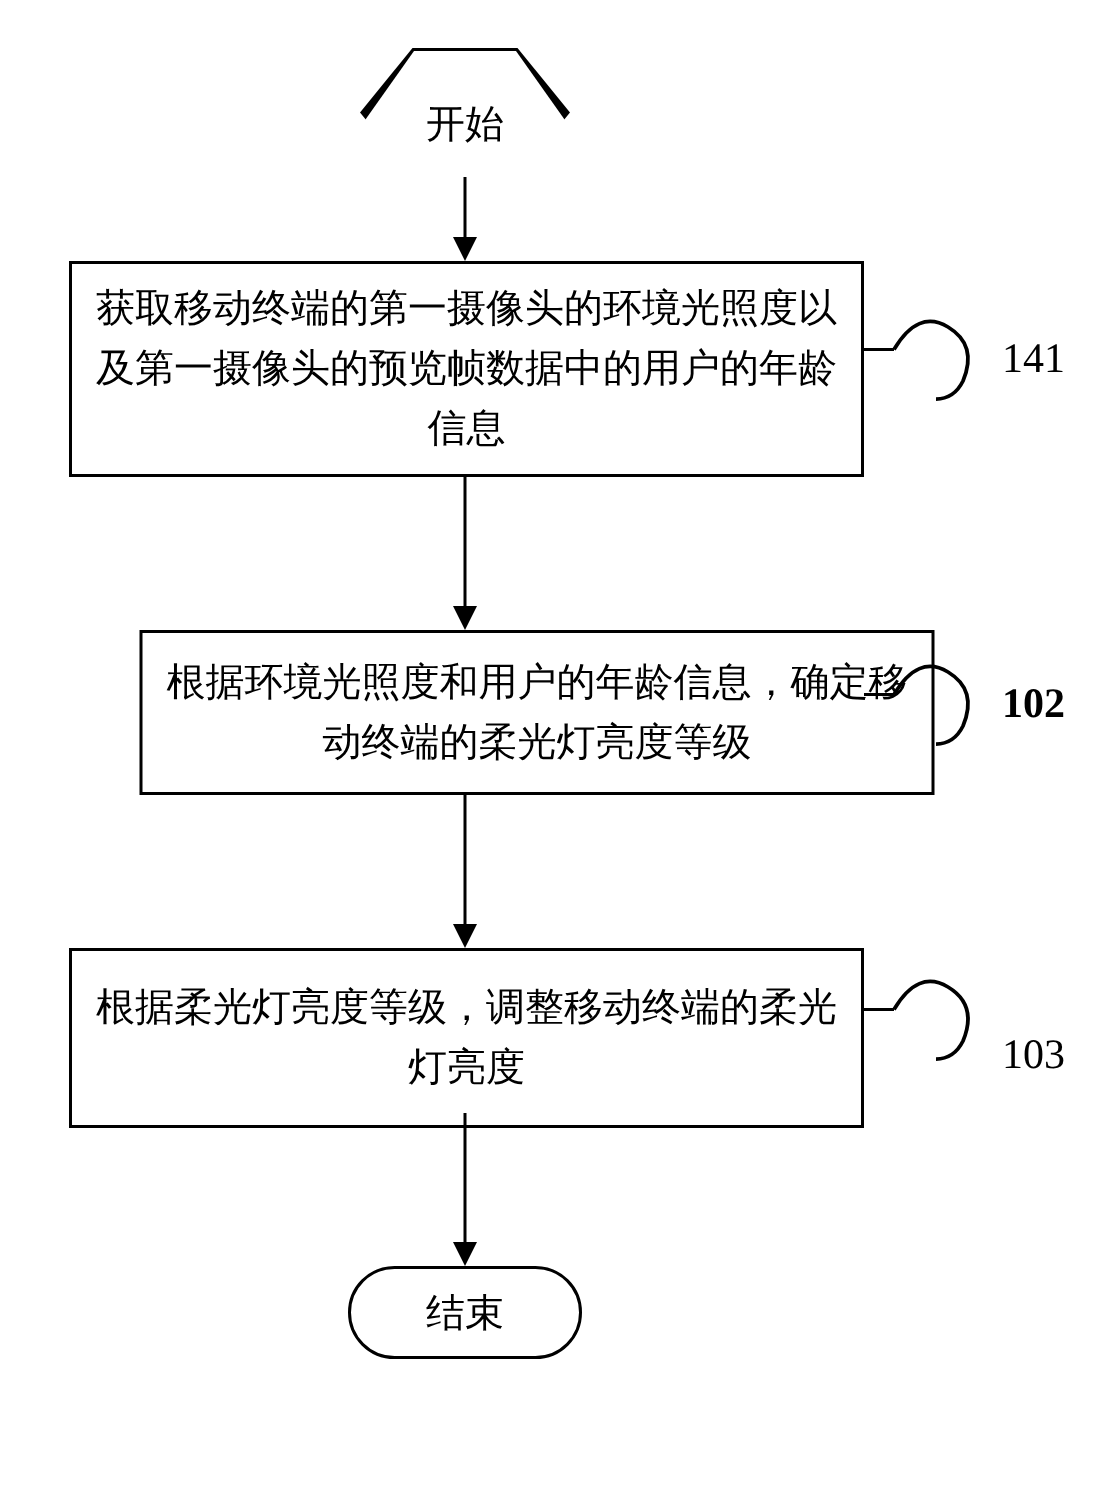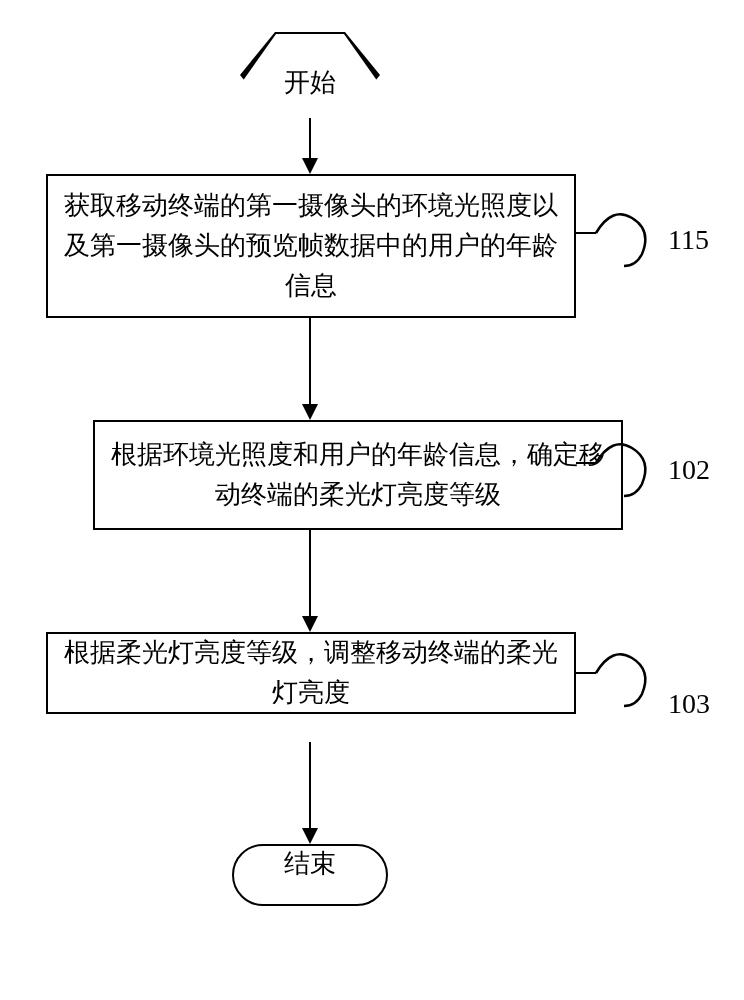--- a/index.html
+++ b/index.html
@@ -49,21 +49,21 @@
     justify-content: center;
     font-size: 26px;
   }
   .terminal-end {
     width: 156px;
     height: 62px;
     border: 2px solid #000;
     border-radius: 31px;
     background: #fff;
     display: flex;
-    align-items: flex-start;
+    align-items: center;
     justify-content: center;
     font-size: 26px;
   }
   .step {
     width: 530px;
   }
   .label {
     position: absolute;
     font-size: 28px;
     font-family: "Times New Roman", serif;
@@ -101,38 +101,38 @@
   <div class="arrow-head" style="left:302px; top:158px;"></div>
 
   <div class="node step" style="left:46px; top:174px; height:144px;">
     <span>获取移动终端的第一摄像头的环境光照度以及第一摄像头的预览帧数据中的用户的年龄信息</span>
   </div>
 
   <div class="connector" style="left:576px; top:232px; width:20px;"></div>
   <svg style="position:absolute; left:594px; top:204px; width:70px; height:70px;">
     <path d="M 2 29 Q 18 2 38 14 Q 58 26 48 50 Q 42 62 30 62" stroke="#000" stroke-width="2.5" fill="none"></path>
   </svg>
-  <div class="label" style="left:668px; top:224px;">115</div>
+  <div class="label" style="left:668px; top:224px;">141</div>
 
   <div class="arrow-line" style="left:309px; top:318px; height:88px;"></div>
   <div class="arrow-head" style="left:302px; top:404px;"></div>
 
   <div class="node step" style="left:46px; top:420px; height:110px;margin-left:47px;">
     <span>根据环境光照度和用户的年龄信息，确定移动终端的柔光灯亮度等级</span>
   </div>
   <div class="connector" style="left:576px; top:462px; width:20px;"></div>
   <svg style="position:absolute; left:594px; top:434px; width:70px; height:70px;">
     <path d="M 2 29 Q 18 2 38 14 Q 58 26 48 50 Q 42 62 30 62" stroke="#000" stroke-width="2.5" fill="none"></path>
   </svg>
-  <div class="label" style="left:668px; top:454px;">102</div>
+  <div class="label" style="left:668px; top:454px;font-weight:bold;">102</div>
 
   <div class="arrow-line" style="left:309px; top:530px; height:88px;"></div>
   <div class="arrow-head" style="left:302px; top:616px;"></div>
 
-  <div class="node step" style="left:46px; top:632px; height:82px;">
+  <div class="node step" style="left:46px; top:632px; height:120px;">
     <span>根据柔光灯亮度等级，调整移动终端的柔光灯亮度</span>
   </div>
   <div class="connector" style="left:576px; top:672px; width:20px;"></div>
   <svg style="position:absolute; left:594px; top:644px; width:70px; height:70px;">
     <path d="M 2 29 Q 18 2 38 14 Q 58 26 48 50 Q 42 62 30 62" stroke="#000" stroke-width="2.5" fill="none"></path>
   </svg>
   <div class="label" style="left:668px; top:664px;margin-top:24px;">103</div>
 
   <div class="arrow-line" style="left:309px; top:742px; height:88px;"></div>
   <div class="arrow-head" style="left:302px; top:828px;"></div>

